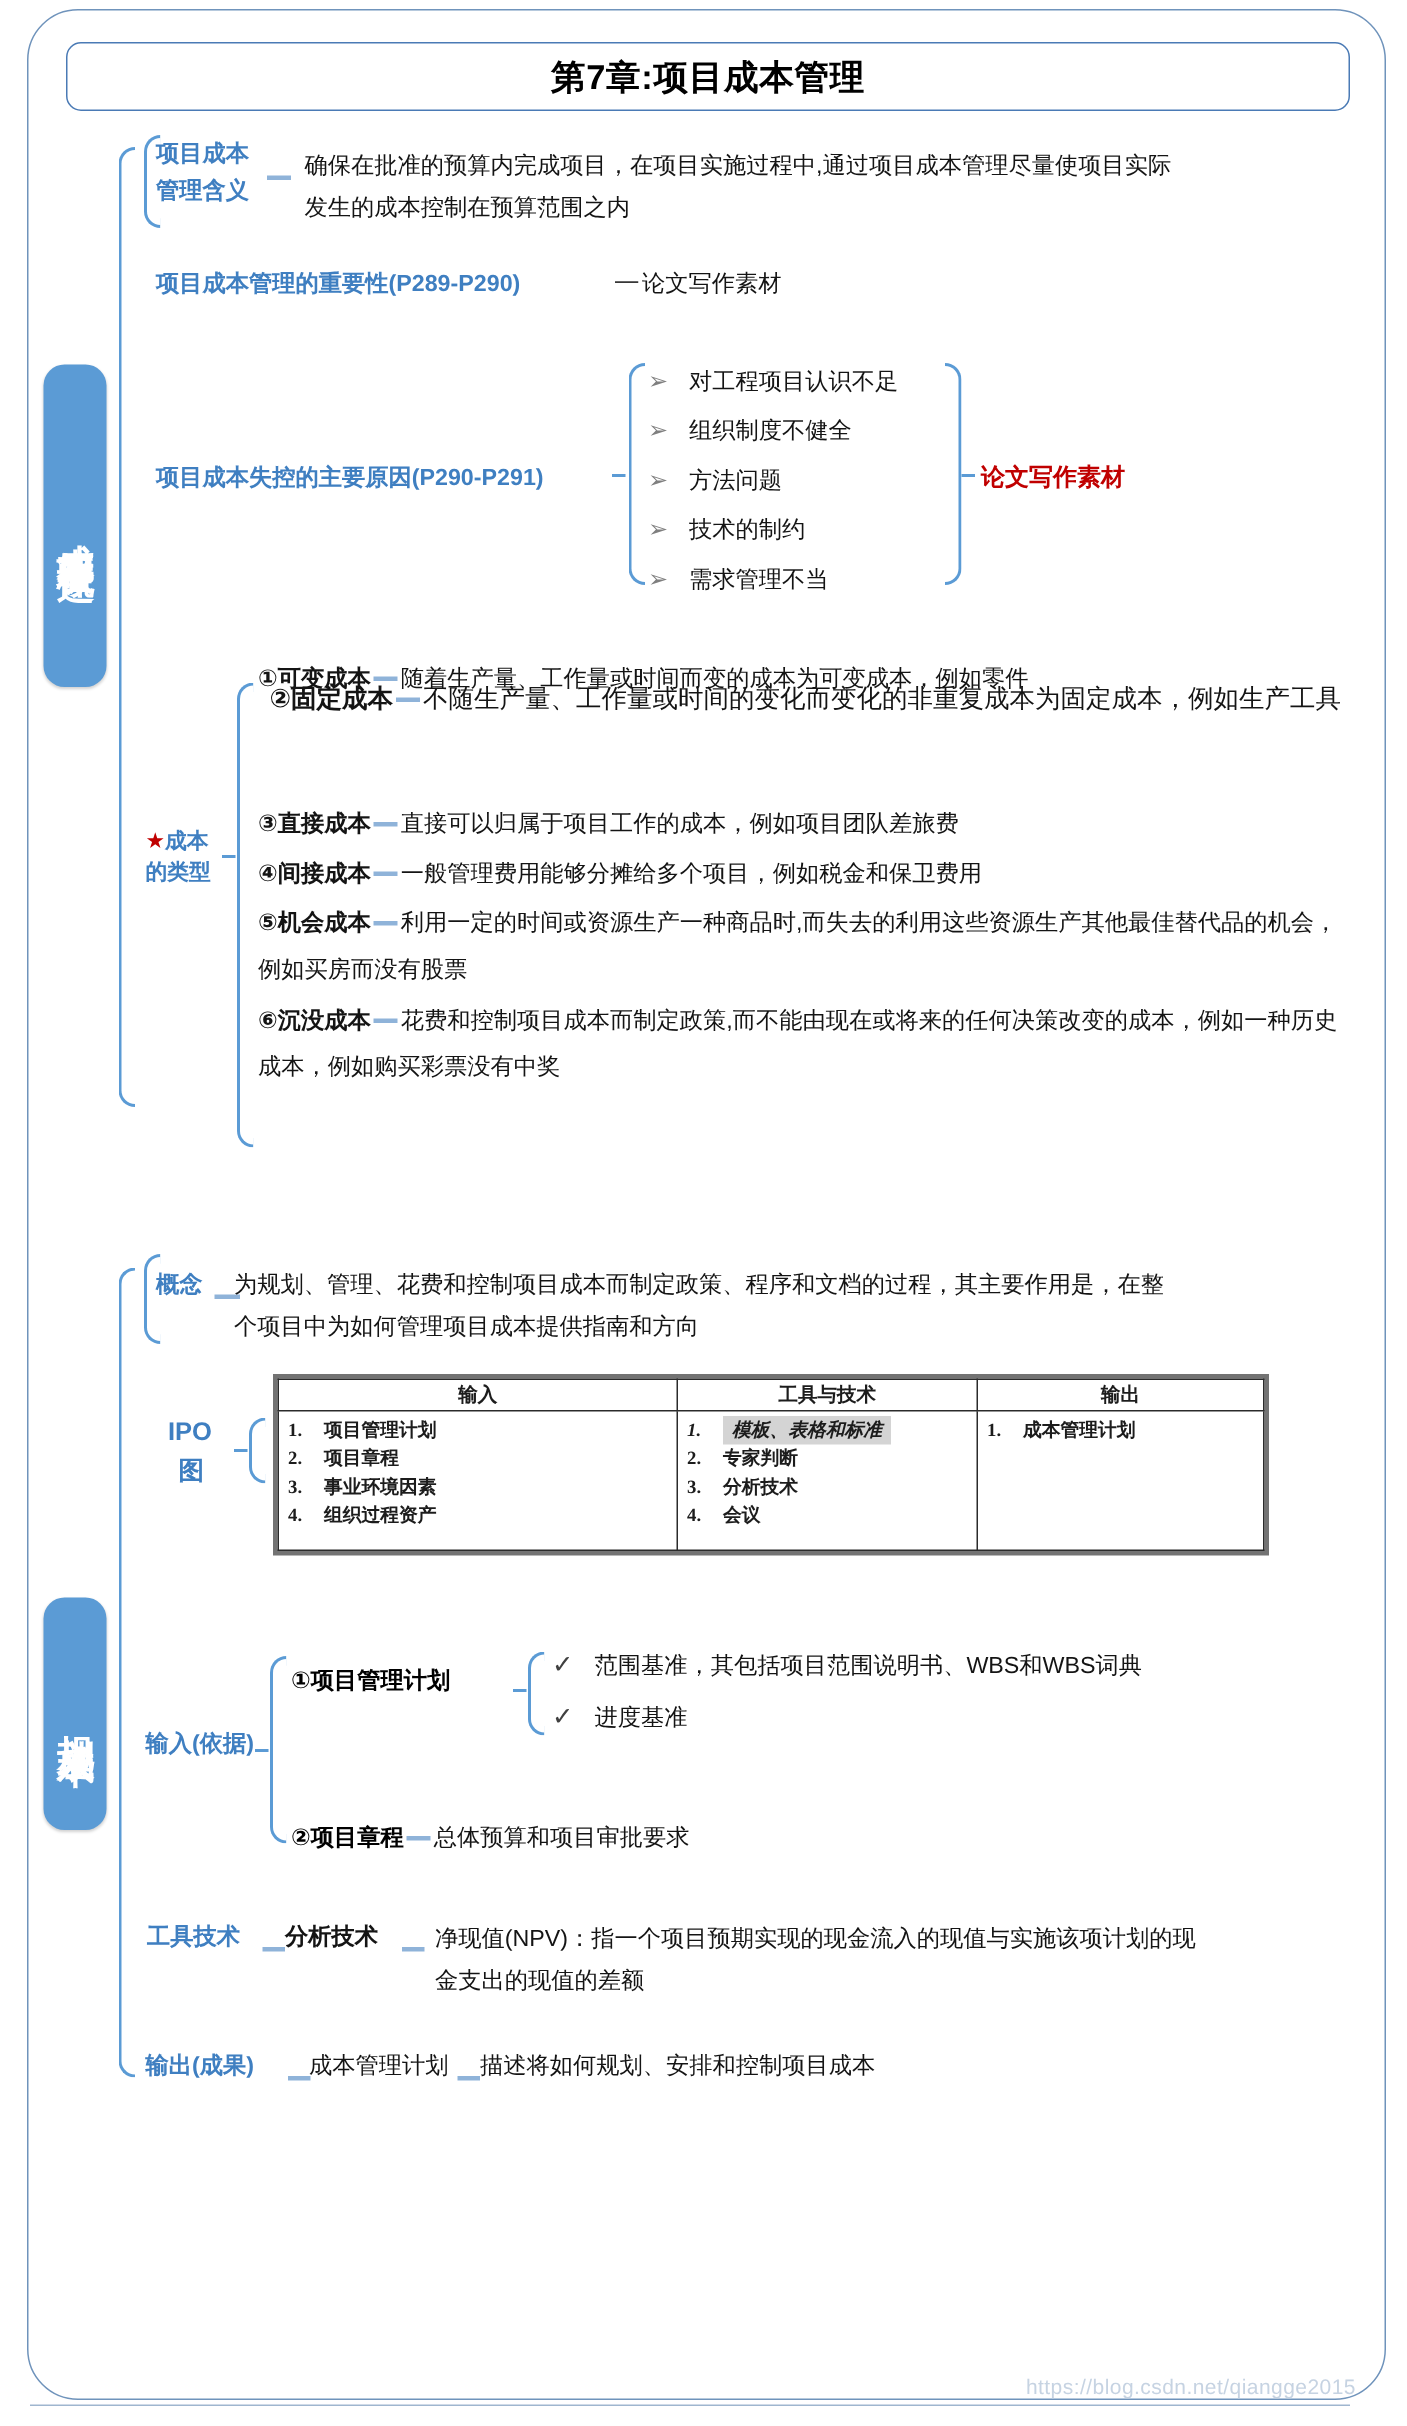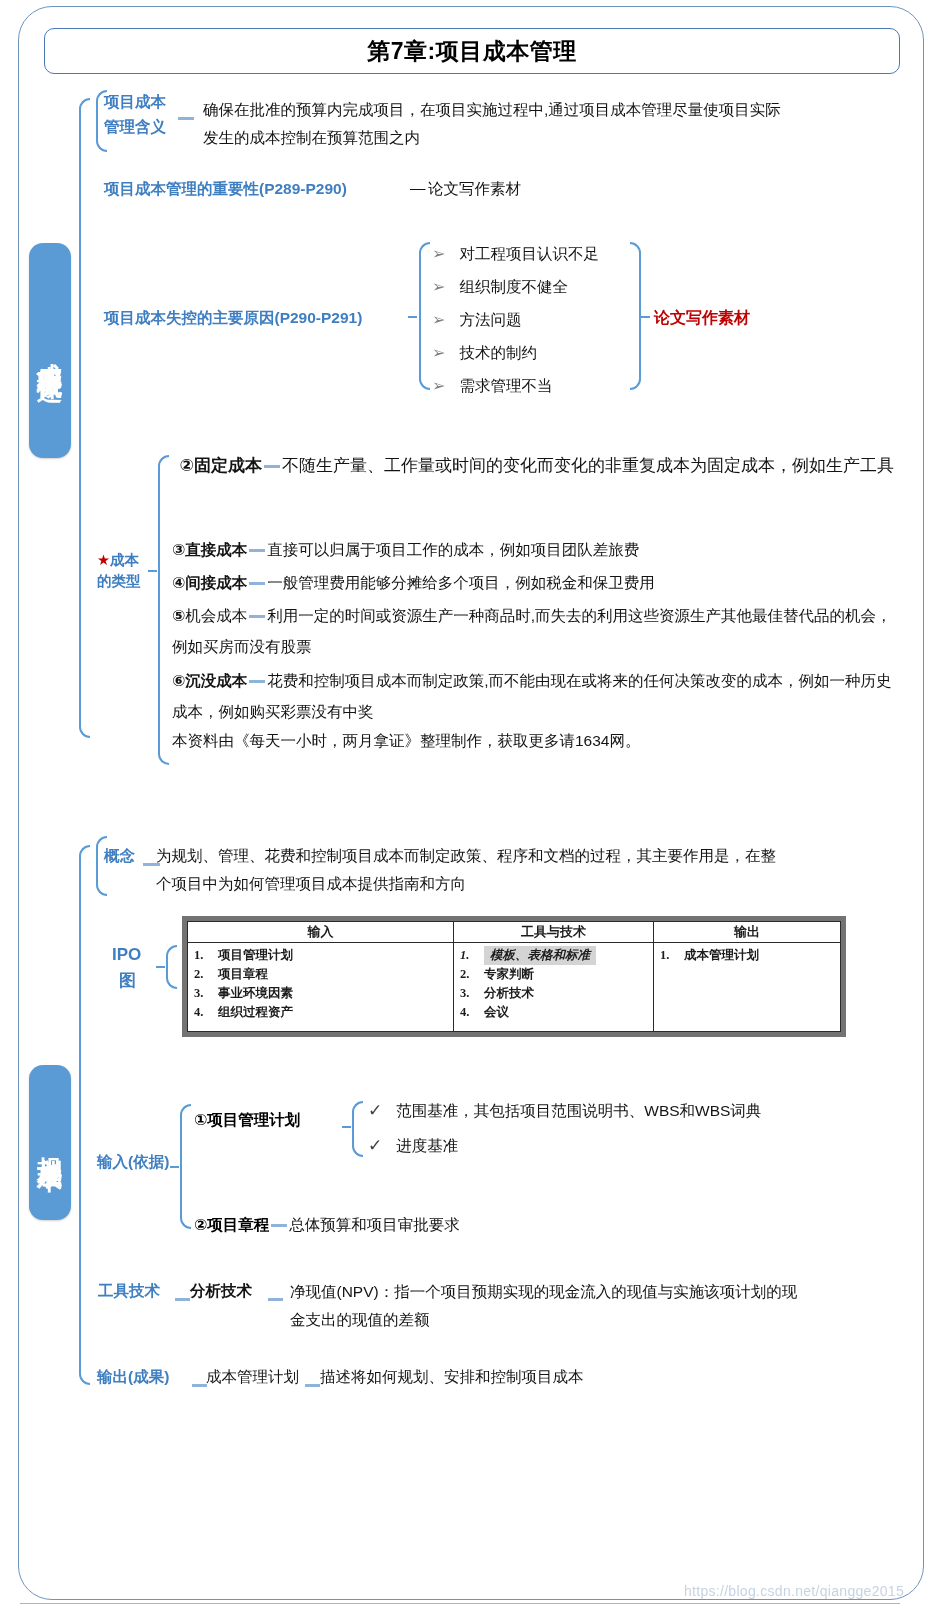--- a/index.html
+++ b/index.html
@@ -95,21 +95,21 @@
   
   .bullet-row { position: absolute; display: flex; align-items: baseline; gap: 14px; }
   .arrow-g { color: #7f7f7f; font-size: 16px; font-weight: bold; }
   .check-g { color: #404040; font-size: 17px; }
 
   
   #ipo-table {
     position: absolute;
     left: 182px; top: 916px;
     width: 664px; height: 121px;
-    border: 5px solid #737373;
+    border: 3px solid #737373;
     border-collapse: collapse;
     background: #fff;
   }
   #ipo-table table { width: 100%; height: 100%; border-collapse: collapse; }
   #ipo-table th, #ipo-table td {
     border: 1px solid #2b2b2b;
     font-family: "Liberation Serif", "DejaVu Serif", serif;
     font-weight: bold;
     color: #1c1c1c;
     font-size: 12.5px;
@@ -196,42 +196,44 @@
   <div class="tick" style="left:641px; top:316px;"></div>
   <div class="t red-b" style="left:654px; top:308px; font-size:16px;">论文写作素材</div>
 
   <div class="t" style="left:97px; top:551px; font-size:14.5px;text-align:right;">
     <span class="red-b">★</span><span class="blue-b">成本</span>
   </div>
   <div class="t blue-b" style="left:97px; top:572px; font-size:14.5px;">的类型</div>
   <div class="brace" style="left:158px; top:455px; height:310px;"></div>
   <div class="tick" style="left:148px; top:570px;"></div>
 
+  <div class="wrap" style="left:172px; top:437px; width:730px; font-size:15.5px; line-height:31px;">
+    <span style="font-weight:bold;">①</span><span style="font-weight:bold;">可变成本</span><span class="t" style="position:relative; display:inline-block; width:16px; height:3px; background:#8fb3d9; vertical-align:middle; margin:0 2px;"></span><span>随着生产量、工作量或时间而变的成本为可变成本，例如零件</span>
+  </div>
 
   <div class="wrap" style="left:172px; top:450px; width:722px; font-size:17px; line-height:31px;text-align:right;">
     <span style="font-weight:bold;">②</span><span style="font-weight:bold;">固定成本</span><span style="display:inline-block; width:16px; height:3px; background:#8fb3d9; vertical-align:middle; margin:0 2px;"></span><span>不随生产量、工作量或时间的变化而变化的非重复成本为固定成本，例如生产工具</span>
   </div>
 
   <div class="wrap" style="left:172px; top:534px; width:730px; font-size:15.5px; line-height:31px;">
     <span style="font-weight:bold;">③</span><span style="font-weight:bold;text-align:center;">直接成本</span><span style="display:inline-block; width:16px; height:3px; background:#8fb3d9; vertical-align:middle; margin:0 2px;"></span><span>直接可以归属于项目工作的成本，例如项目团队差旅费</span>
   </div>
 
   <div class="wrap" style="left:172px; top:567px; width:730px; font-size:15.5px; line-height:31px;">
     <span style="font-weight:bold;">④</span><span style="font-weight:bold;">间接成本</span><span style="display:inline-block; width:16px; height:3px; background:#8fb3d9; vertical-align:middle; margin:0 2px;"></span><span>一般管理费用能够分摊给多个项目，例如税金和保卫费用</span>
   </div>
 
   <div class="wrap" style="left:172px; top:600px; width:722px; font-size:15.5px; line-height:31px;">
-    <span style="font-weight:bold;">⑤</span><span style="font-weight:normal;">机会成本</span><span style="display:inline-block; width:16px; height:3px; background:#8fb3d9; vertical-align:middle; margin:0 2px;"></span><span>利用一定的时间或资源生产一种商品时,而失去的利用这些资源生产其他最佳替代品的机会，例如买房而没有股票</span>
+    <span style="font-weight:bold;">⑤</span><span style="font-weight:bold;">机会成本</span><span style="display:inline-block; width:16px; height:3px; background:#8fb3d9; vertical-align:middle; margin:0 2px;"></span><span>利用一定的时间或资源生产一种商品时,而失去的利用这些资源生产其他最佳替代品的机会，例如买房而没有股票</span>
   </div>
 
   <div class="wrap" style="left:172px; top:665px; width:722px; font-size:15.5px; line-height:31px;">
     <span style="font-weight:bold;">⑥</span><span style="font-weight:bold;">沉没成本</span><span style="display:inline-block; width:16px; height:3px; background:#8fb3d9; vertical-align:middle; margin:0 2px;"></span><span>花费和控制项目成本而制定政策,而不能由现在或将来的任何决策改变的成本，例如一种历史成本，例如购买彩票没有中奖</span>
   </div>
 
-  <div class="t blk" style="left:172px; top:731px; font-size:15.5px;">本资料由《每天一小时，两月拿证》整理制作，获取更多请1634网。</div>
 
   <div class="pill" id="pill-plan">
     <span>规划成本</span>
   </div>
   <div class="brace" style="left:79px; top:845px; height:540px;"></div>
 
   <div class="brace" style="left:96px; top:836px; height:60px;"></div>
   <div class="t blue-b" style="left:104px; top:846px; font-size:15.5px;">概念</div>
   <div class="dash" style="left:143px; top:863px; width:17px;"></div>
   <div class="t blk" style="left:156px; top:846px; font-size:15.5px;">为规划、管理、花费和控制项目成本而制定政策、程序和文档的过程，其主要作用是，在整</div>

